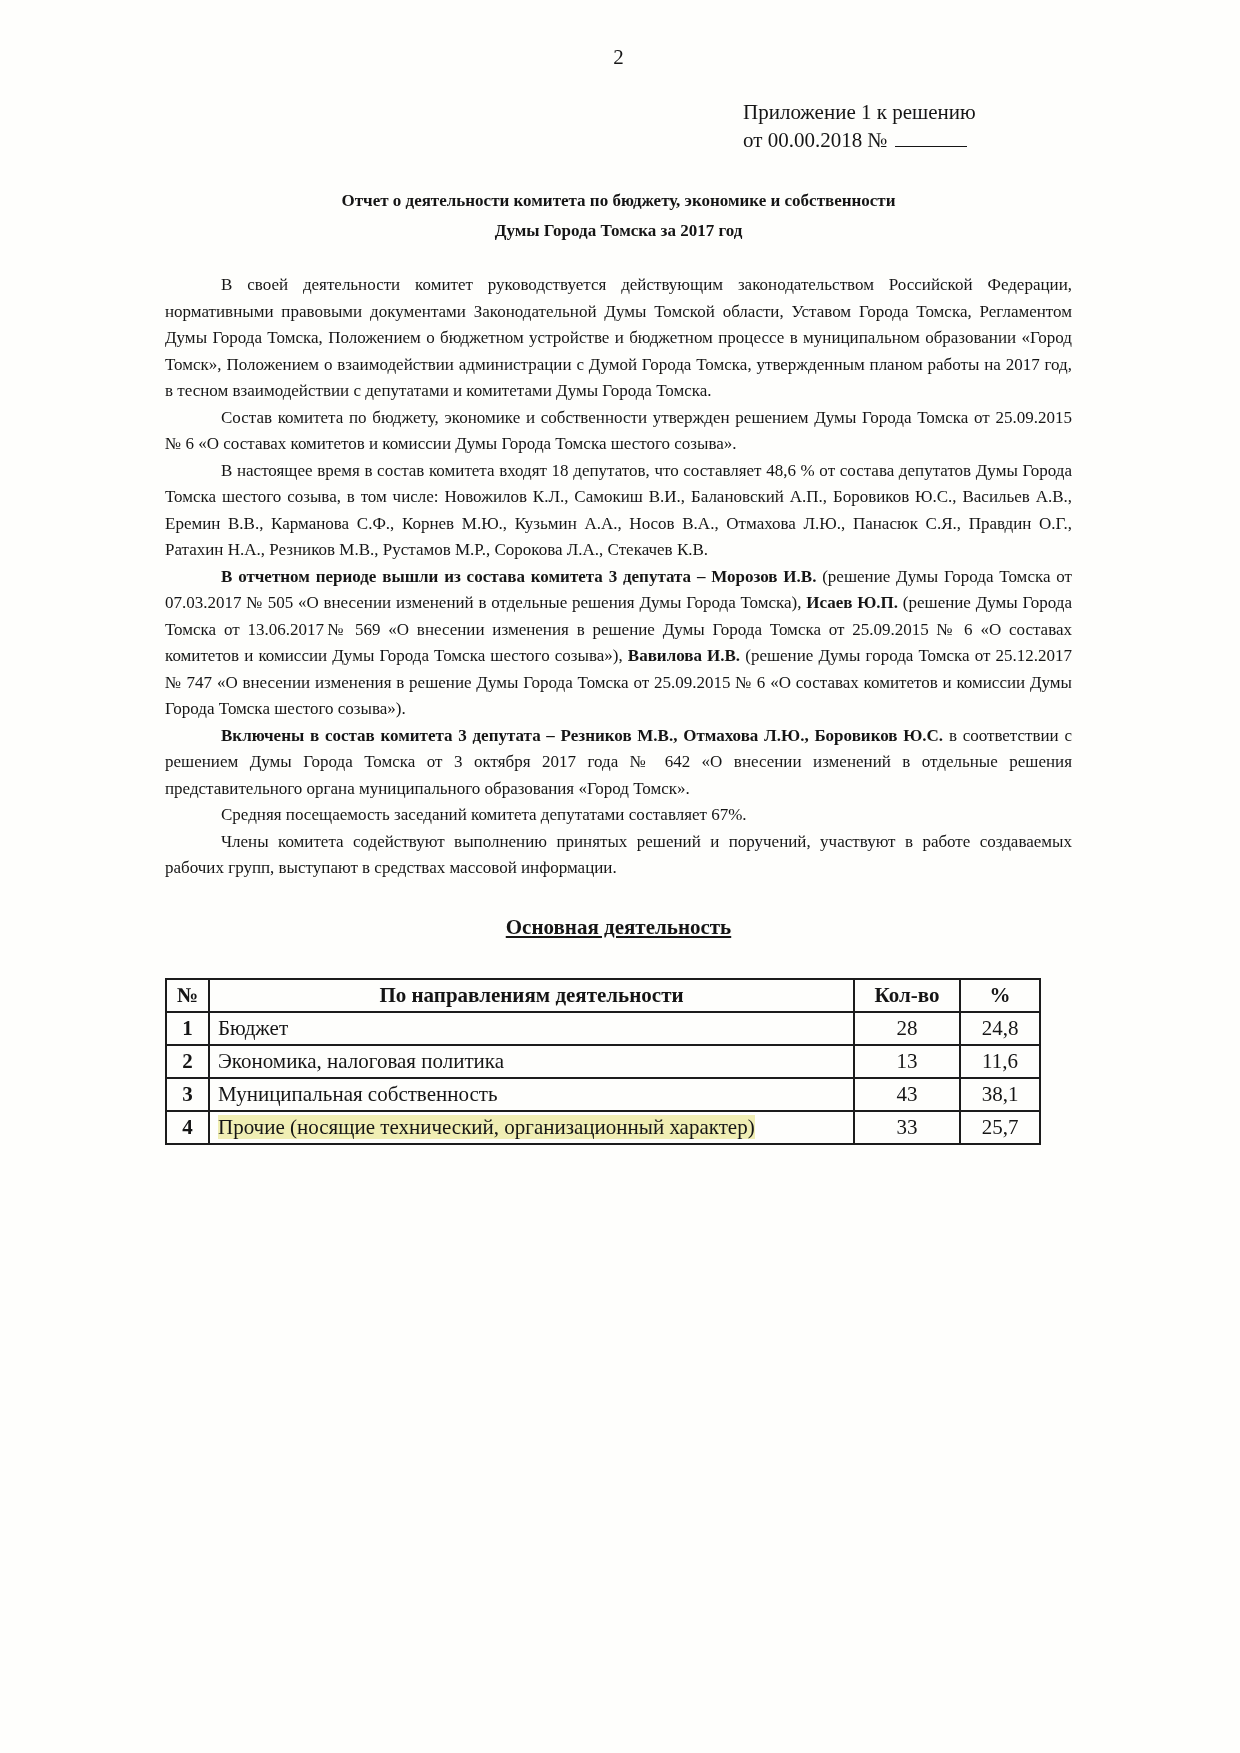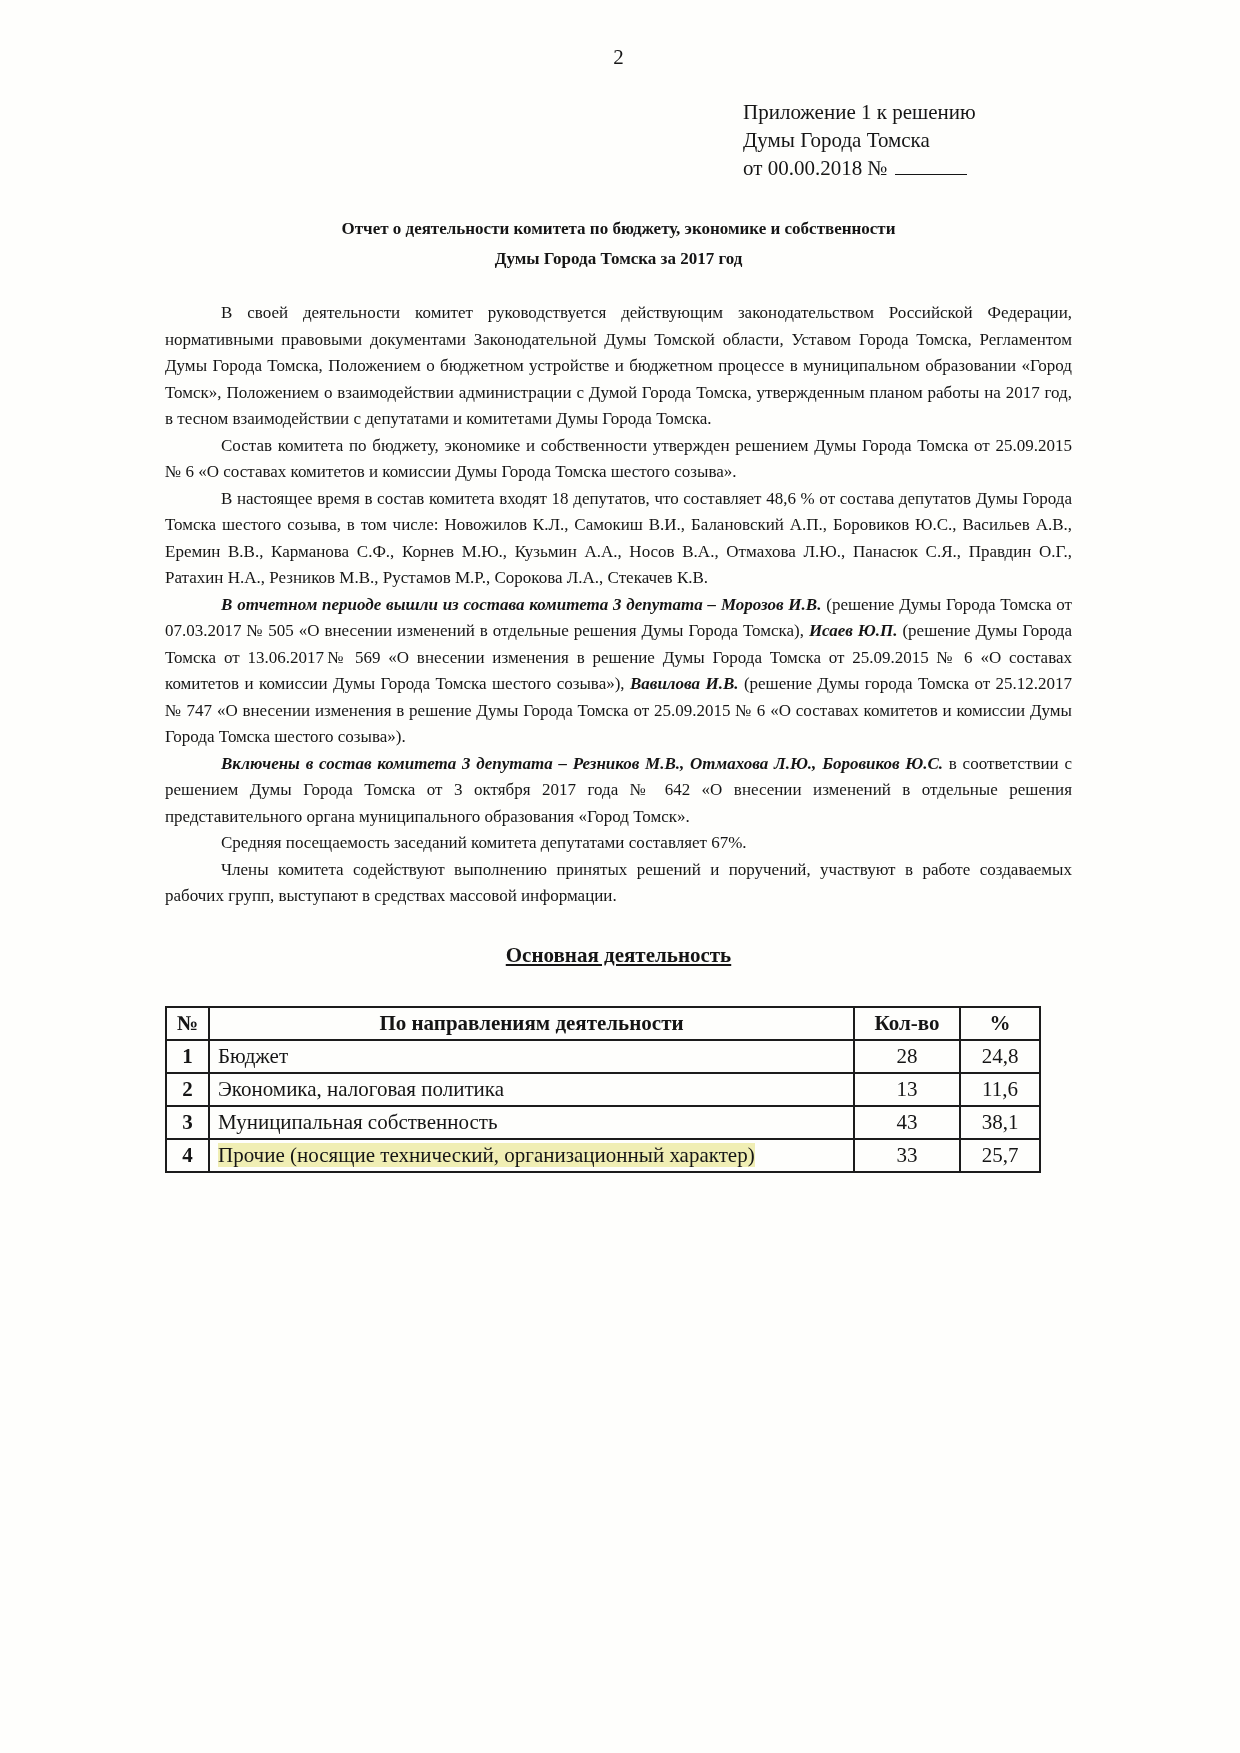--- a/index.html
+++ b/index.html
@@ -43,21 +43,21 @@
     font-weight: bold;
     line-height: 30px;
   }
   .body-text {
     margin-top: 26px;
     font-size: 17px;
     line-height: 26.5px;
     text-align: justify;
   }
   .para { text-indent: 56px; }
-  .bi { font-weight: bold; font-style: italic; }
+  .bi { font-weight: bold; }
   .section-heading {
     margin-top: 32px;
     margin-bottom: 38px;
     text-align: center;
     font-size: 21px;
     font-weight: bold;
     text-decoration: underline;
     line-height: 26px;
   }
   table.activity-table {
@@ -85,21 +85,20 @@
 </style>
 </head>
 <body>
 
 <div class="page">
 
   <div class="page-number">2</div>
 
   <div class="annex">
     <div>Приложение 1 к решению</div>
-    <div>Думы Города Томска</div>
     <div><span>от 00.00.2018 №</span><span class="blank-underline"></span></div>
   </div>
 
   <div class="doc-title">
     <div>Отчет о деятельности комитета по бюджету, экономике и собственности</div>
     <div>Думы Города Томска за 2017 год</div>
   </div>
 
   <div class="body-text">
     <p class="para">В своей деятельности комитет руководствуется действующим законодательством Российской Федерации, нормативными правовыми документами Законодательной Думы Томской области, Уставом Города Томска, Регламентом Думы Города Томска, Положением о бюджетном устройстве и бюджетном процессе в муниципальном образовании «Город Томск», Положением о взаимодействии администрации с Думой Города Томска, утвержденным планом работы на 2017 год, в тесном взаимодействии с депутатами и комитетами Думы Города Томска.</p>

